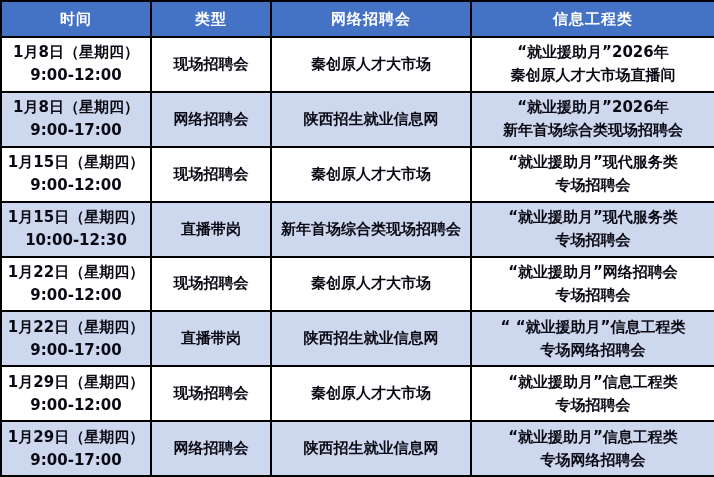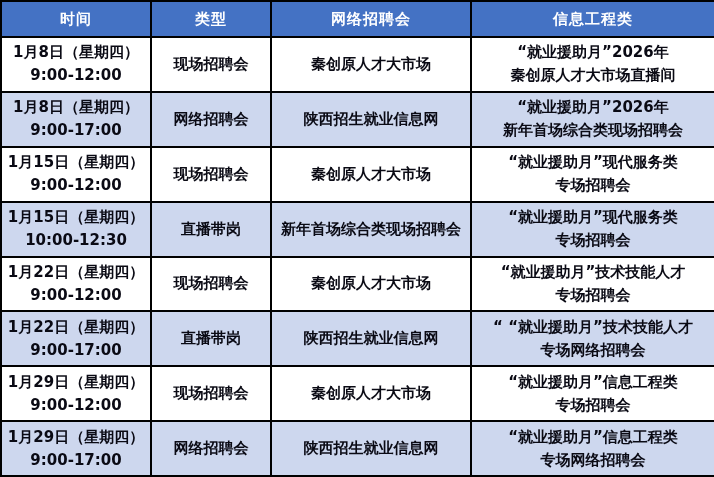--- a/index.html
+++ b/index.html
@@ -128,34 +128,34 @@
     </tr>
 
     <tr>
       <td>
         <span class="cell-line">1月22日（星期四）</span>
         <span class="cell-line">9:00-12:00</span>
       </td>
       <td>现场招聘会</td>
       <td>秦创原人才大市场</td>
       <td>
-        <span class="cell-line">“就业援助月”技术技能人才</span>
+        <span class="cell-line">“就业援助月”网络招聘会</span>
         <span class="cell-line">专场招聘会</span>
       </td>
     </tr>
 
     <tr class="alt">
       <td>
         <span class="cell-line">1月22日（星期四）</span>
         <span class="cell-line">9:00-17:00</span>
       </td>
       <td>直播带岗</td>
       <td>陕西招生就业信息网</td>
       <td>
-        <span class="cell-line">“ “就业援助月”技术技能人才</span>
+        <span class="cell-line">“ “就业援助月”信息工程类</span>
         <span class="cell-line">专场网络招聘会</span>
       </td>
     </tr>
 
     <tr>
       <td>
         <span class="cell-line">1月29日（星期四）</span>
         <span class="cell-line">9:00-12:00</span>
       </td>
       <td>现场招聘会</td>

